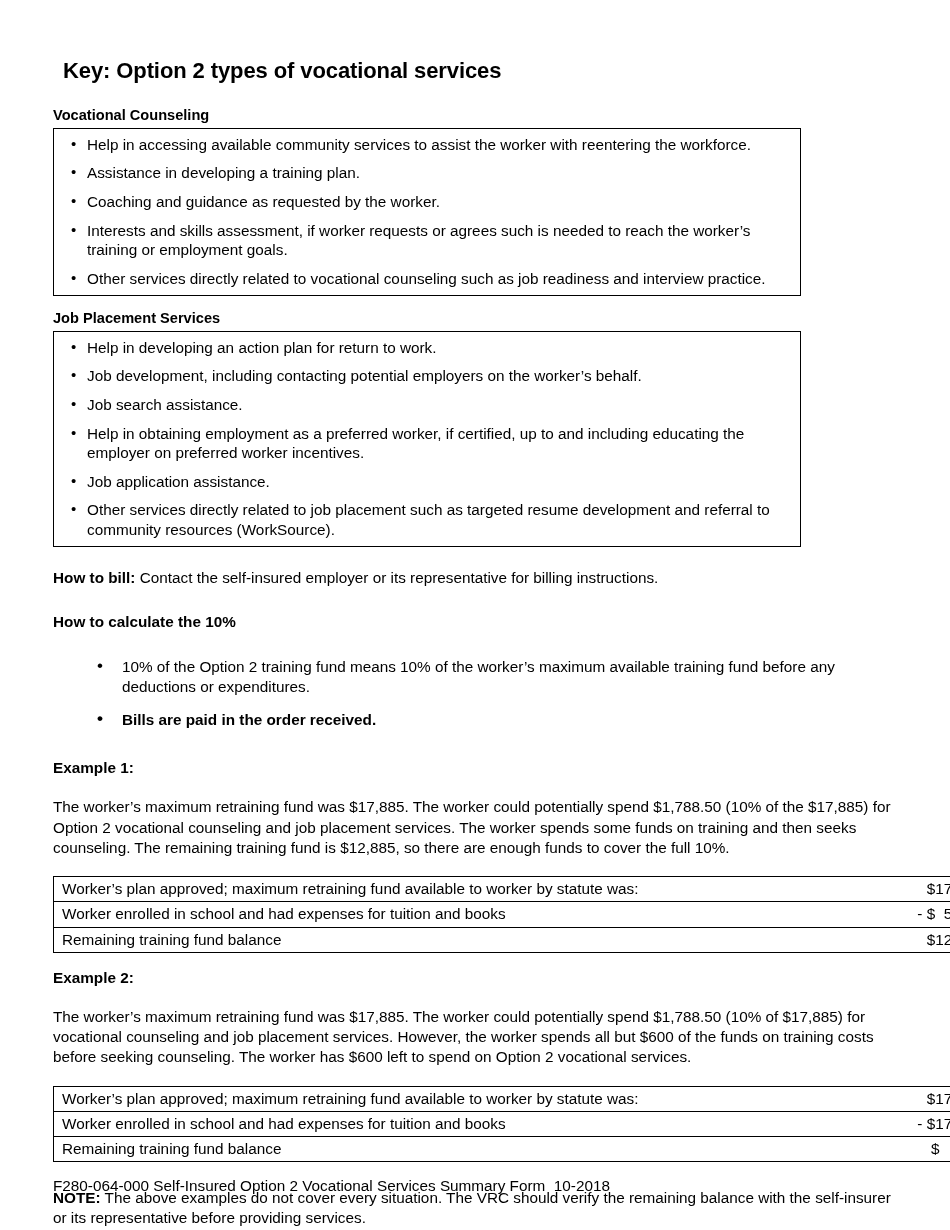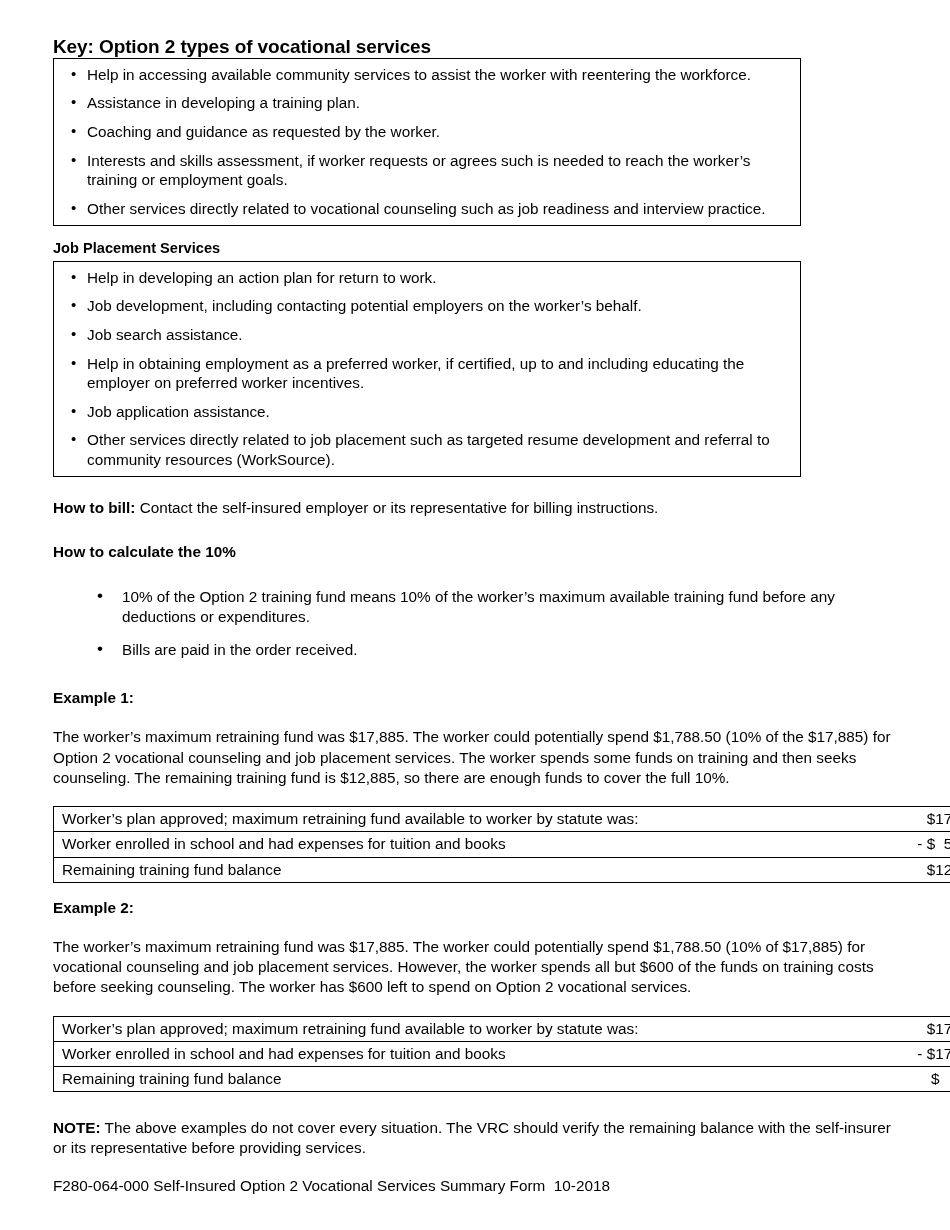--- a/index.html
+++ b/index.html
@@ -17,25 +17,25 @@
   }
   .page {
     position: absolute;
     left: 53px;
     top: 0;
     width: 839px;
   }
 
   
   .doc-title {
-    font-size: 19px;
+    font-size: 22px;
     font-weight: bold;
     letter-spacing: -0.1px;
-    margin: 0;
-    padding-top: 36px;
+    margin: 10px;
+    padding-top: 48px;
     line-height: 1.15;
   }
 
   
   .section-heading {
     font-size: 14.6px;
     font-weight: bold;
     margin: 0;
     padding-top: 14px;
     padding-bottom: 3px;
@@ -102,21 +102,21 @@
     line-height: 1.32;
     margin-bottom: 13px;
   }
   .indent-list li::before {
     content: "\2022";
     position: absolute;
     left: 34px;
     top: -2px;
     font-size: 17px;
   }
-  .indent-list li.bold { font-weight: normal; }
+  .indent-list li.bold { font-weight: bold; }
 
   
   .example-head {
     font-size: 15.3px;
     font-weight: bold;
     margin: 0;
     padding-top: 16px;
   }
   .example-para {
     padding-top: 20px;
@@ -157,20 +157,21 @@
     white-space: pre;
   }
 </style>
 </head>
 <body>
 
 <div class="page">
 
   <h1 class="doc-title">Key: Option 2 types of vocational services</h1>
 
+  <div class="section-heading">Vocational Counseling</div>
   <div class="bullet-box">
     <ul>
       <li>Help in accessing available community services to assist the worker with reentering the workforce.</li>
       <li>Assistance in developing a training plan.</li>
       <li>Coaching and guidance as requested by the worker.</li>
       <li>Interests and skills assessment, if worker requests or agrees such is needed to reach the worker’s training or employment goals.</li>
       <li>Other services directly related to vocational counseling such as job readiness and interview practice.</li>
     </ul>
   </div>
 

